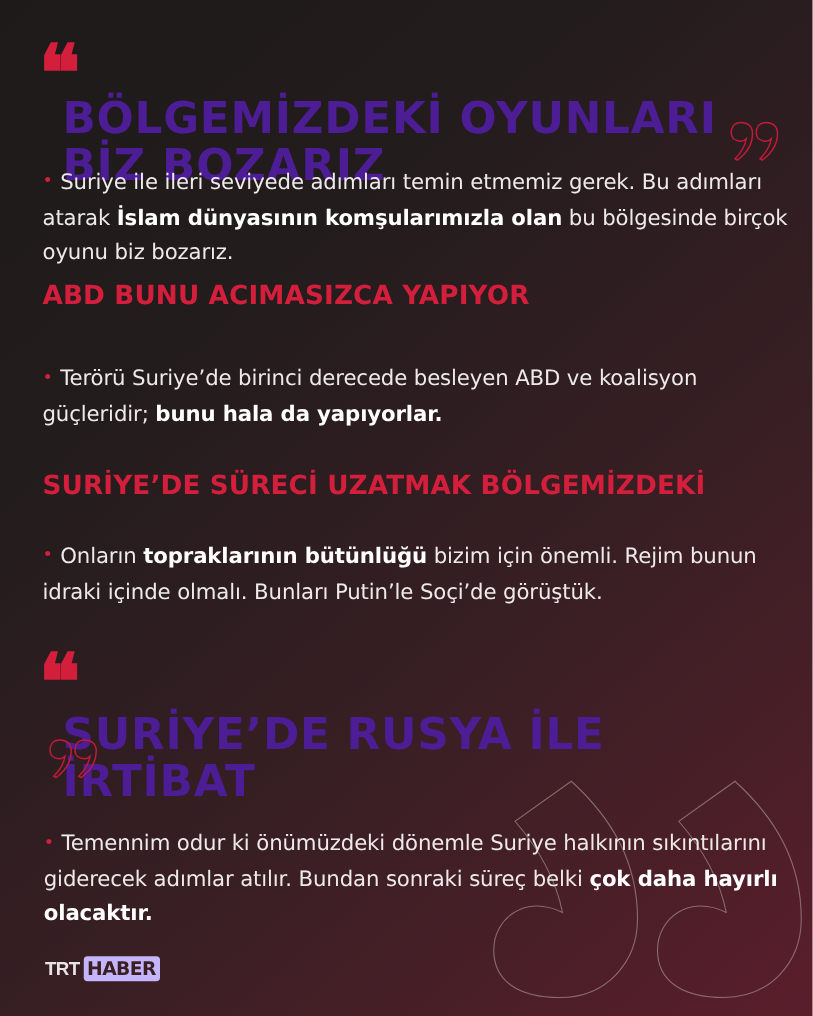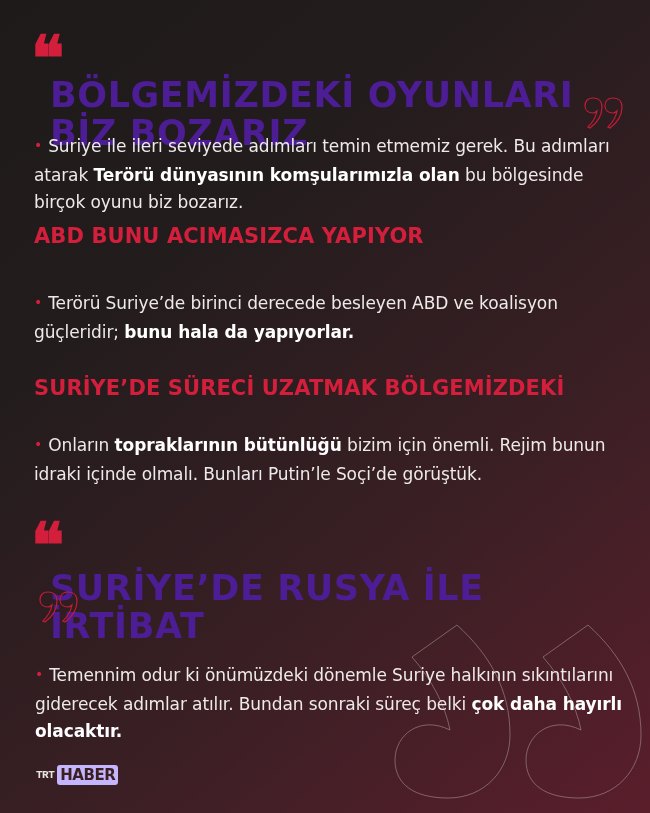--- a/index.html
+++ b/index.html
@@ -22,21 +22,21 @@
     font-family: "DejaVu Sans", sans-serif; font-weight: bold; color: #d41f3c;
     font-size: 21px; letter-spacing: 0.1px; margin: 0; line-height: 28px;
   }
   .para {
     font-family: "DejaVu Sans", sans-serif; font-size: 17px; line-height: 27.5px;
     color: #eeeaea; margin: 0; width: 600px; font-weight: normal; letter-spacing: -0.1px;
   }
   .para b { color: #ffffff; font-weight: bold; }
   .bullet { color: #d41f3c; font-size: 14px; position: relative; top: -2px; margin-right: 6px; }
   .logo { display: flex; align-items: center; gap: 3px; }
-  .logo-trt { font-family: Liberation Mono, monospace; font-weight: bold; color: #e9e4e4; font-size: 11px; letter-spacing: -0.5px; }
+  .logo-trt { font-family: Liberation Sans, sans-serif; font-weight: bold; color: #e9e4e4; font-size: 15px; letter-spacing: -0.5px; }
   .logo-haber {
     font-family: "DejaVu Sans", sans-serif; font-weight: bold; font-size: 15px; letter-spacing: -0.5px;
     background: #c4b5fd; color: #3a1f22; border-radius: 3px; padding: 1px 3px; line-height: 18px;
   }
 </style>
 </head>
 <body>
 
 <svg class="abs" style="left:390px; top:620px;" width="260" height="180" viewBox="0 0 260 180">
   <g fill="none" stroke="#b9a9ab" stroke-opacity="0.55" stroke-width="0.9">
@@ -47,21 +47,21 @@
 
 <div class="abs open-quote" style="left:31px; top:28px;">❝</div>
 <h1 class="abs title" style="left:34px; top:60px;">BÖLGEMİZDEKİ OYUNLARI BİZ BOZARIZ</h1>
 <svg class="abs" style="left:584px; top:97px;" width="40" height="32" viewBox="0 0 40 32">
   <g fill="none" stroke="#c11c37" stroke-width="1.2">
     <path d="M9 1 C3 1 1 5 1 9 C1 14 5 16 9 16 C11 16 12 15 13 14 C12 20 9 25 4 30 L6 31 C14 25 18 17 18 10 C18 4 14 1 9 1 Z"></path>
     <path d="M29 1 C23 1 21 5 21 9 C21 14 25 16 29 16 C31 16 32 15 33 14 C32 20 29 25 24 30 L26 31 C34 25 38 17 38 10 C38 4 34 1 29 1 Z"></path>
   </g>
 </svg>
 <p class="abs para" style="left:34px; top:133px;">
-  <span class="bullet">•</span><span>Suriye ile ileri seviyede adımları temin etmemiz gerek. Bu adımları atarak </span><b>Terörü dünyasının komşularımızla olan</b><span> bu bölgesinde birçok oyunu biz bozarız.</span>
+  <span class="bullet">•</span><span>Suriye ile ileri seviyede adımları temin etmemiz gerek. Bu adımları atarak </span><b>İslam dünyasının komşularımızla olan</b><span> bu bölgesinde birçok oyunu biz bozarız.</span>
 </p>
 
 <h2 class="abs heading-red" style="left:34px; top:222px;">ABD BUNU ACIMASIZCA YAPIYOR</h2>
 <p class="abs para" style="left:34px; top:290px;">
   <span class="bullet">•</span><span>Terörü Suriye’de birinci derecede besleyen ABD ve koalisyon güçleridir; </span><b>bunu hala da yapıyorlar.</b>
 </p>
 
 <h2 class="abs heading-red" style="left:34px; top:374px;">SURİYE’DE SÜRECİ UZATMAK BÖLGEMİZDEKİ</h2>
 <p class="abs para" style="left:34px; top:432px;">
   <span class="bullet">•</span><span>Onların </span><b>topraklarının bütünlüğü</b><span> bizim için önemli. Rejim bunun idraki içinde olmalı. Bunları Putin’le Soçi’de görüştük.</span>

